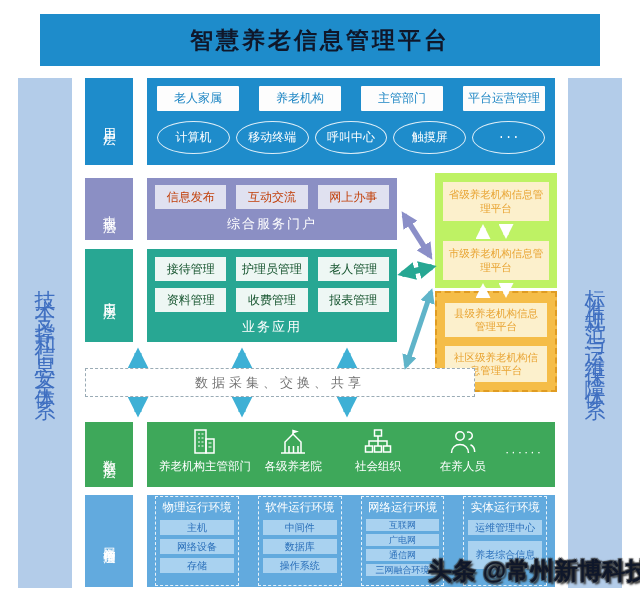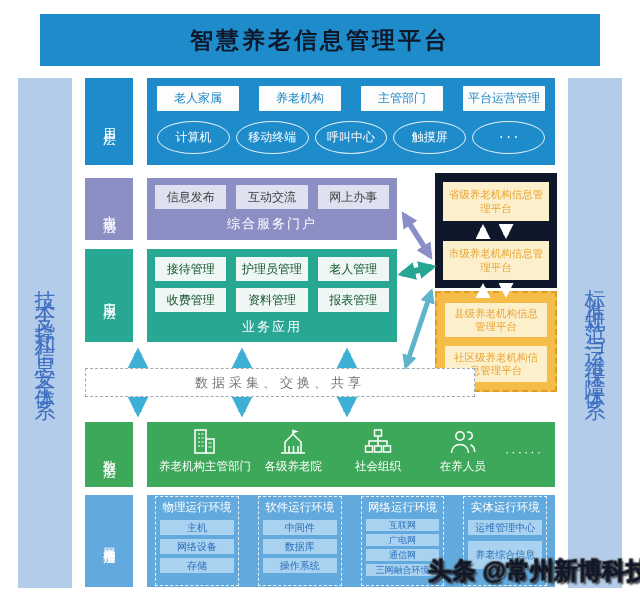--- a/index.html
+++ b/index.html
@@ -49,38 +49,38 @@
     flex:1; height:33px; border:1.5px solid rgba(255,255,255,.85); border-radius:50%;
     color:#fff; font-size:12px; display:flex; align-items:center; justify-content:center;
   }
 
   .pres-box {
     position:absolute; left:147px; top:178px; width:250px; height:62px;
     background:#8b8fc4; padding:7px 8px 5px;
   }
   .mod-row { display:flex; gap:10px; }
   .pres-box .mod {
-    flex:1; height:24px; background:#e0e1f0; color:#404040; font-size:12px;
+    flex:1; height:24px; background:#e0e1f0; color:#c2410c; font-size:12px;
     display:flex; align-items:center; justify-content:center;
   }
   .caption { color:#fff; font-size:13px; letter-spacing:2px; text-align:center; margin-top:6px; }
 
   .app-box {
     position:absolute; left:147px; top:249px; width:250px; height:93px;
     background:#28a793; padding:8px 8px 5px;
   }
   .app-box .mod {
     flex:1; height:24px; background:#eef7f4; color:#14532d; font-size:12px;
     display:flex; align-items:center; justify-content:center;
   }
   .app-box .mod-row + .mod-row { margin-top:7px; }
 
   .orange-solid {
     position:absolute; left:435px; top:173px; width:122px; height:115px;
-    background:#0f172a; padding:9px 8px;
+    background:#bef264; padding:9px 8px;
   }
   .obox {
     height:39px; background:#fcf0cc; color:#e8a433; font-size:10.5px; line-height:1.25;
     display:flex; align-items:center; justify-content:center; text-align:center; padding:0 4px;
   }
   .orange-solid .obox + .obox { margin-top:20px; }
   .orange-dash {
     position:absolute; left:435px; top:291px; width:122px; height:101px;
     background:#f5bd48; border:2px dashed #e09c22; padding:10px 8px;
   }
@@ -182,22 +182,22 @@
     <div class="caption">综合服务门户</div>
   </div>
 
   <div class="app-box">
     <div class="mod-row">
       <div class="mod">接待管理</div>
       <div class="mod">护理员管理</div>
       <div class="mod">老人管理</div>
     </div>
     <div class="mod-row">
+      <div class="mod">资料管理</div>
       <div class="mod">收费管理</div>
-      <div class="mod">资料管理</div>
       <div class="mod">报表管理</div>
     </div>
     <div class="caption">业务应用</div>
   </div>
 
   <div class="orange-solid">
     <div class="obox">省级养老机构信息管理平台</div>
     <div class="obox">市级养老机构信息管理平台</div>
   </div>
   <div class="orange-dash">

